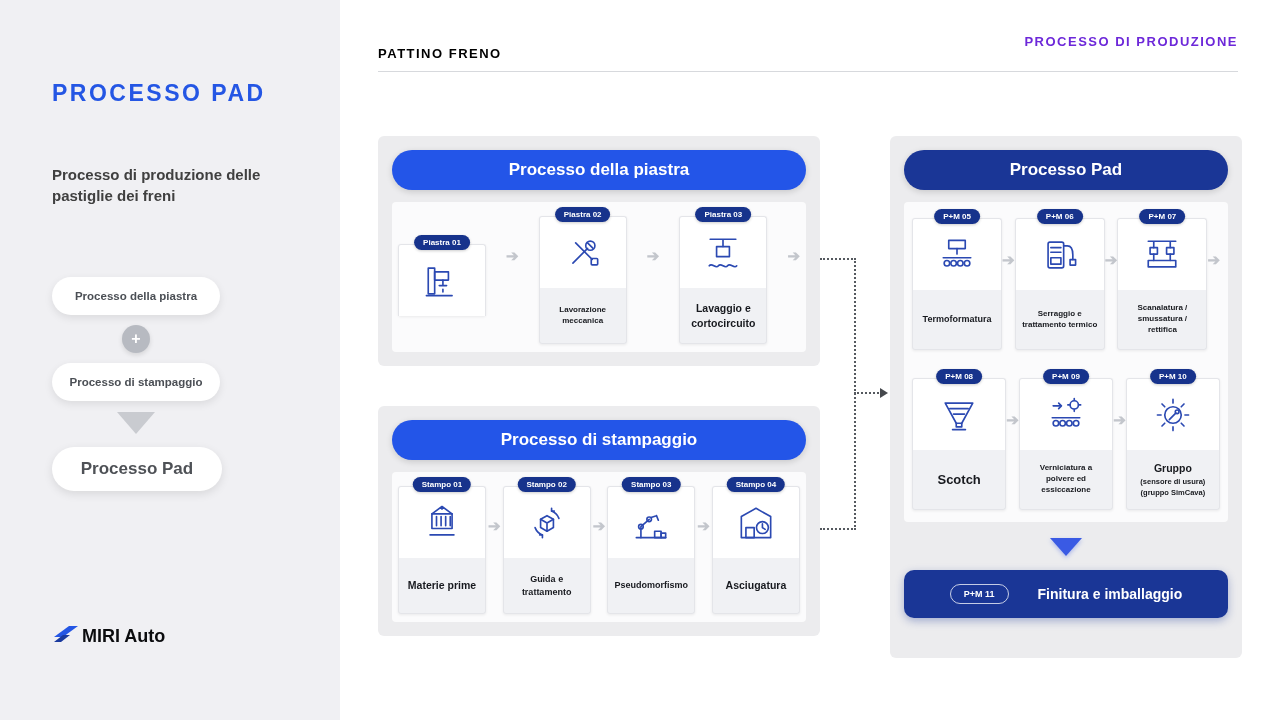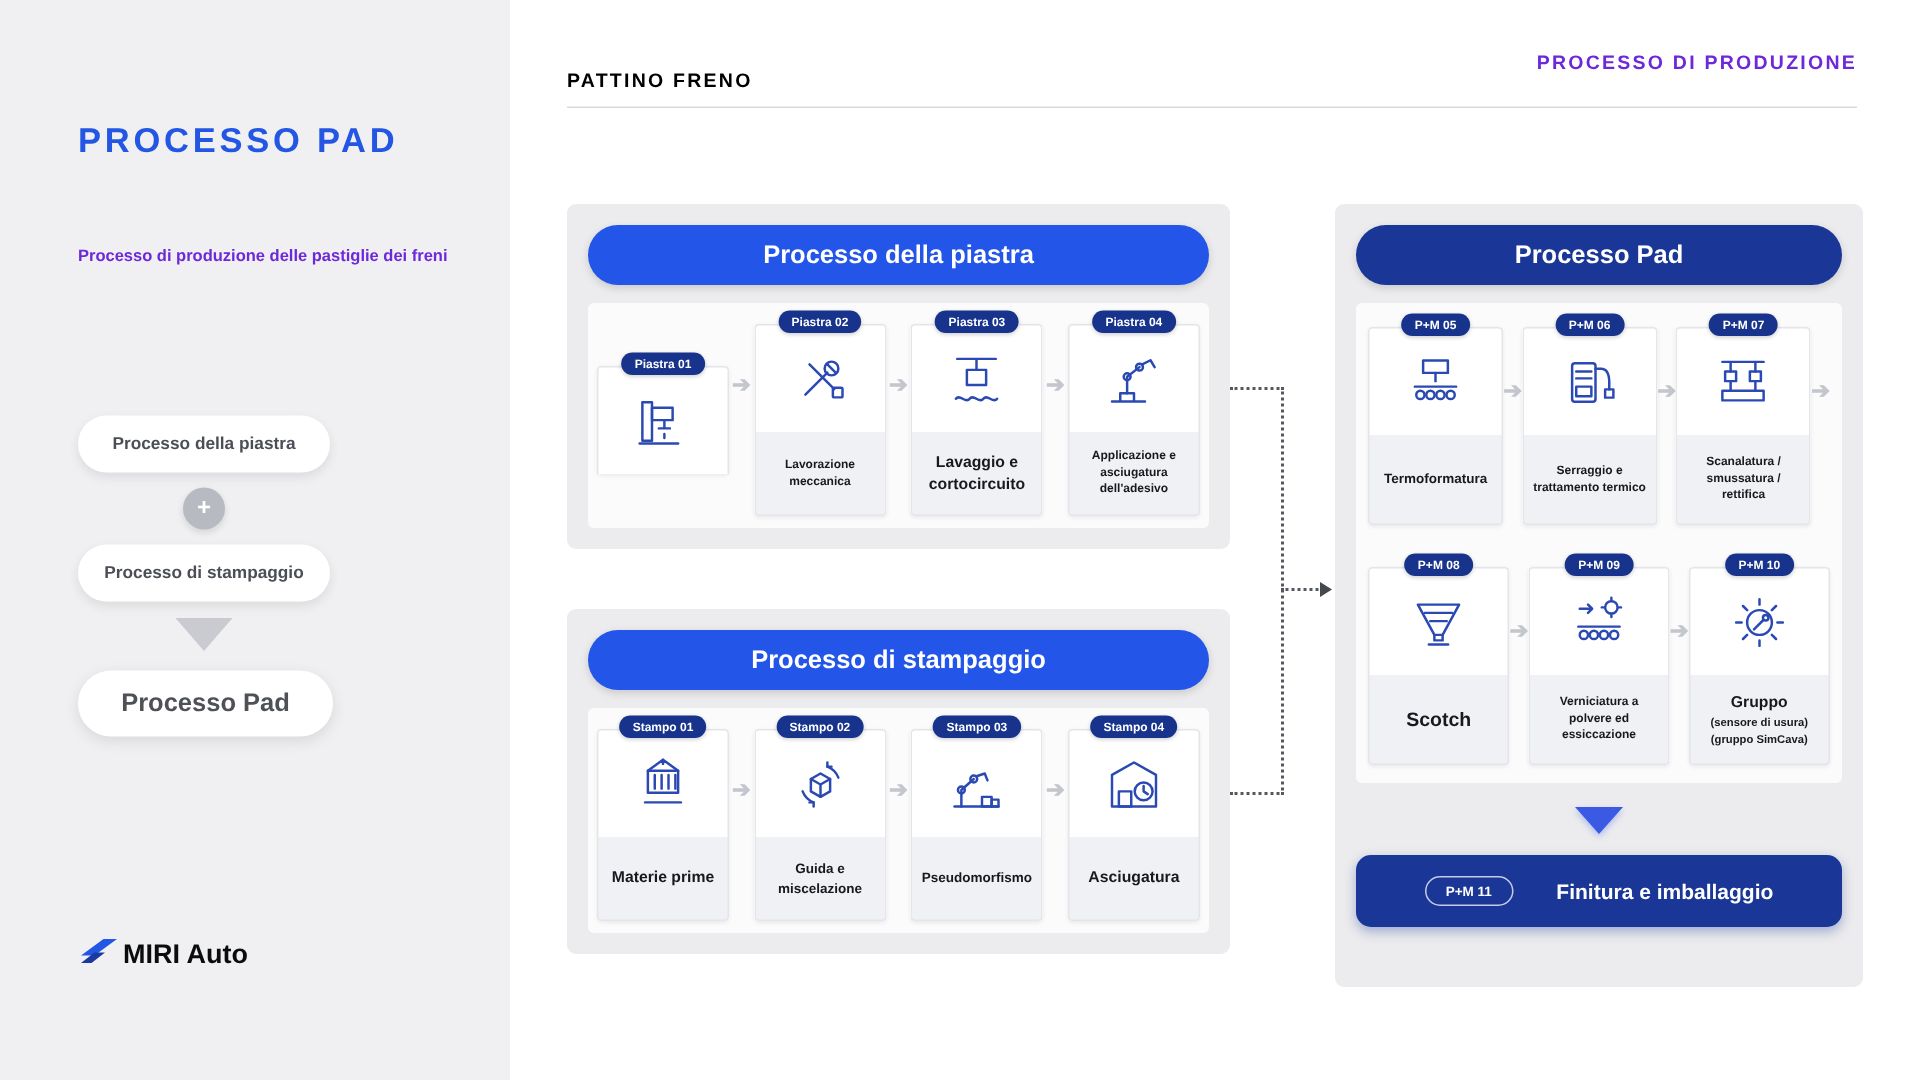--- a/index.html
+++ b/index.html
@@ -2,21 +2,21 @@
 <html><head>
 <meta charset="utf-8">
 <style>
   * { margin:0; padding:0; box-sizing:border-box; }
   body { font-family:"Liberation Sans", sans-serif; background:#fff; }
   .stage { position:relative; width:1280px; height:720px; background:#ffffff; overflow:hidden; }
 
   
   .sidebar { position:absolute; left:0; top:0; width:340px; height:720px; background:#f0f0f3; }
   .side-title { position:absolute; left:52px; top:80px; font-size:23px; font-weight:800; letter-spacing:2.5px; color:#2456e4; }
-  .side-sub { position:absolute; left:52px; top:164px; width:268px; font-size:11px; font-weight:700; color:#6d28d9; line-height:1.4; }
+  .side-sub { position:absolute; left:52px; top:164px; width:268px; font-size:15px; font-weight:700; color:#404040; line-height:1.4; }
   .pill { position:absolute; left:52px; width:168px; height:38px; background:#ffffff; border-radius:999px;
           box-shadow:0 3px 8px rgba(0,0,0,.09); display:flex; align-items:center; justify-content:center;
           font-size:11.5px; font-weight:700; color:#4b4f55; }
   .pill-a { top:277px; }
   .pill-b { top:363px; }
   .plus-circle { position:absolute; left:122px; top:325px; width:28px; height:28px; border-radius:50%;
           background:#b7bac1; color:#fff; display:flex; align-items:center; justify-content:center;
           font-size:16px; font-weight:700; box-shadow:0 2px 5px rgba(0,0,0,.12); }
   .gray-arrow { position:absolute; left:117px; top:412px; width:0; height:0;
           border-left:19px solid transparent; border-right:19px solid transparent; border-top:22px solid #c9cbd0; }
@@ -152,33 +152,20 @@
           <svg class="ic" width="44" height="44" viewBox="0 0 48 48">
             <path d="M10 9h28M24 9v8"></path>
               <rect x="17" y="17" width="14" height="11"></rect>
             <path d="M9 38c3-4 7 4 10 0s7 4 10 0 7 4 10 0"></path>
           </svg>
         </div>
         <div class="cap md">Lavaggio e cortocircuito</div>
       </div>
       <span class="arr">➔</span>
 
-      <div class="card">
-        <span class="badge">Piastra 04</span>
-        <div class="icon-box">
-          <svg class="ic" width="44" height="44" viewBox="0 0 48 48">
-            <path d="M8 40h24M14 40v-6h10v6"></path>
-              <path d="M19 34V22l9-7"></path>
-            <circle cx="19" cy="22" r="2.5"></circle>
-              <circle cx="28" cy="15" r="2.5"></circle>
-            <path d="M30 13l6-3M36 10l3 5"></path>
-          </svg>
-        </div>
-        <div class="cap">Applicazione e asciugatura dell'adesivo</div>
-      </div>
 
     </div>
   </div>
 
   <div class="panel panel-stampaggio">
     <div class="panel-header ph-blue">Processo di stampaggio</div>
     <div class="cards-strip">
 
       <div class="card">
         <span class="badge">Stampo 01</span>
@@ -199,21 +186,21 @@
         <div class="icon-box">
           <svg class="ic" width="44" height="44" viewBox="0 0 48 48">
             <path d="M17 29l7 4 7-4v-9l-7-4-7 4z"></path>
               <path d="M17 20l7 4 7-4M24 24v9"></path>
             <path d="M37 19a14 14 0 0 0-8-8"></path>
               <path d="M29 8v3h3"></path>
             <path d="M11 29a14 14 0 0 0 8 8"></path>
               <path d="M19 40v-3h-3"></path>
           </svg>
         </div>
-        <div class="cap sm">Guida e miscelazione</div>
+        <div class="cap sm">Guida e trattamento</div>
       </div>
       <span class="arr">➔</span>
 
       <div class="card">
         <span class="badge">Stampo 03</span>
         <div class="icon-box">
           <svg class="ic" width="44" height="44" viewBox="0 0 48 48">
             <path d="M8 40h32"></path>
               <path d="M13 40V28l9-8"></path>
             <circle cx="13" cy="28" r="2.5"></circle>

